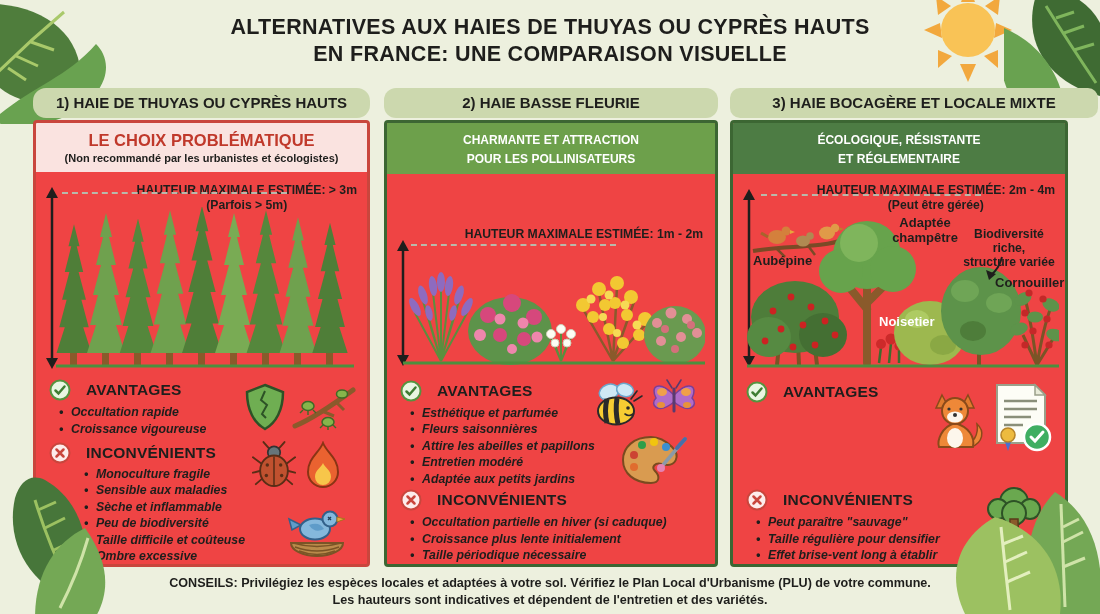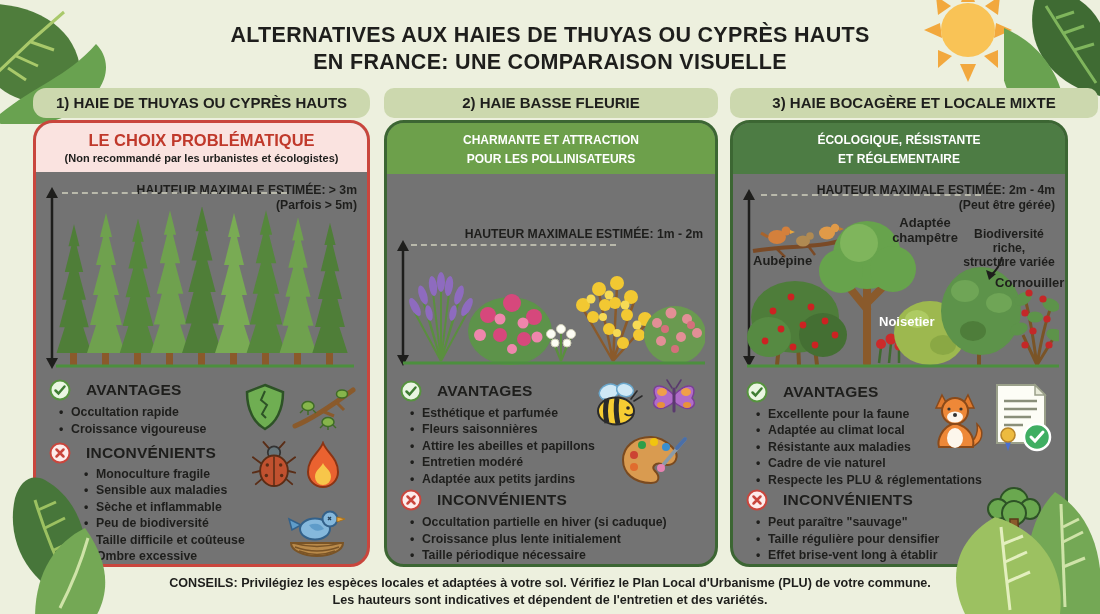--- a/index.html
+++ b/index.html
@@ -1,40 +1,40 @@
 <!DOCTYPE html>
 <html><head>
 <meta charset="utf-8">
 <style>
   html,body{margin:0;padding:0;}
   body{font-family:"Liberation Sans",sans-serif;background:#edf0de;}
   .page{position:relative;width:1100px;height:614px;overflow:hidden;background:#edf0de;}
   .deco{position:absolute;z-index:0;}
   .deco-front{position:absolute;z-index:3;}
-  .title{position:absolute;top:14px;left:0;right:0;text-align:center;font-size:21.5px;font-weight:bold;color:#1e1e1c;line-height:27px;letter-spacing:.3px;z-index:2;margin-top:8px;}
+  .title{position:absolute;top:14px;left:0;right:0;text-align:center;font-size:21.5px;font-weight:bold;color:#1e1e1c;line-height:27px;letter-spacing:.3px;z-index:2;}
   .tab{position:absolute;top:88px;height:30px;background:#ccd8ae;border-radius:10px;text-align:center;font-weight:bold;font-size:15px;line-height:30px;color:#1e1e1c;z-index:2;}
   .tab1{left:33px;width:337px;border-radius:13px;}
-  .tab2{left:384px;width:334px;}
+  .tab2{left:384px;width:334px;border-radius:12px;}
   .tab3{left:730px;width:368px;}
-  .card{position:absolute;top:120px;height:447px;background:#737373;border-radius:20px;z-index:2;box-sizing:border-box;overflow:hidden;}
+  .card{position:absolute;top:120px;height:447px;background:#ef4444;border-radius:4px;z-index:2;box-sizing:border-box;overflow:hidden;}
   .card1{left:33px;width:337px;border:3px solid #c9463d;}
   .card2{left:384px;width:334px;border:3px solid #3c6633;}
   .card3{left:730px;width:338px;border:3px solid #3c6633;}
   .chead{text-align:center;}
   .chead1{background:#fae3e0;padding:7px 4px 7px;}
   .chead1 .t{color:#c0392b;font-size:16.5px;font-weight:bold;line-height:21px;}
   .chead1 .s{color:#1e1e1c;font-size:11px;font-weight:bold;line-height:14px;}
   .chead23{color:#fff;font-size:12px;font-weight:bold;line-height:19px;padding:8px 4px 5px;}
   .chead2{background:#6da04b;}
   .chead3{background:#4d7c44;}
-  .hlabel{position:absolute;font-size:12.2px;font-weight:bold;color:#1e1e1c;text-align:right;line-height:15px;}
+  .hlabel{position:absolute;font-size:12.2px;font-weight:bold;color:#1e1e1c;text-align:center;line-height:15px;}
   .dash{position:absolute;border-top:2px dashed #b9b9ab;}
   .abs{position:absolute;}
   .sec{position:absolute;display:flex;align-items:center;gap:15px;font-size:15.5px;font-weight:bold;color:#1e1e1c;letter-spacing:.2px;}
-  ul.blt{position:absolute;margin:0;padding:0;list-style:none;}
+  ul.blt{position:absolute;margin:0;padding:0;list-style:none;font-style:italic;}
   ul.blt li{font-size:12.3px;font-weight:bold;color:#1e1e1c;position:relative;padding-left:13px;white-space:nowrap;}
   ul.blt li::before{content:"\2022";position:absolute;left:1px;}
   .lh17 li{line-height:17px;}
   .lh164 li{line-height:16.4px;}
   .lh166 li{line-height:16.6px;}
   .lbl{position:absolute;font-weight:bold;color:#1e1e1c;font-size:13px;line-height:15px;}
   .lbl-c{text-align:center;}
   .footer{position:absolute;left:0;right:0;text-align:center;font-size:12.6px;font-weight:bold;color:#1e1e1c;z-index:2;}
 </style>
 </head>
@@ -476,27 +476,20 @@
     <div class="lbl" style="left:262px;top:152px">Cornouiller</div>
     <div class="lbl" style="left:146px;top:191px;color:#fff">Noisetier</div>
 
     <div class="sec" style="left:13px;top:258px">
       <svg width="22" height="22" viewBox="0 0 22 22">
         <circle cx="11" cy="11" r="9.5" fill="#eaf6e2" stroke="#56933f" stroke-width="2"></circle>
         <path d="M6.5,11.5 l3,3 l6,-7" stroke="#3f7d33" stroke-width="2.5" fill="none" stroke-linecap="round"></path>
       </svg>
       <span>AVANTAGES</span>
     </div>
-    <ul class="blt lh164" style="left:22px;top:283px">
-      <li>Excellente pour la faune</li>
-      <li>Adaptée au climat local</li>
-      <li>Résistante aux maladies</li>
-      <li>Cadre de vie naturel</li>
-      <li>Respecte les PLU &amp; réglementations</li>
-    </ul>
     <div class="sec" style="left:13px;top:366px">
       <svg width="22" height="22" viewBox="0 0 22 22">
         <circle cx="11" cy="11" r="9.5" fill="#fdeceb" stroke="#c9463d" stroke-width="2"></circle>
         <path d="M7.5,7.5 L14.5,14.5 M14.5,7.5 L7.5,14.5" stroke="#c9463d" stroke-width="2.5" stroke-linecap="round"></path>
       </svg>
       <span>INCONVÉNIENTS</span>
     </div>
     <ul class="blt lh166" style="left:22px;top:391px">
       <li>Peut paraître "sauvage"</li>
       <li>Taille régulière pour densifier</li>

